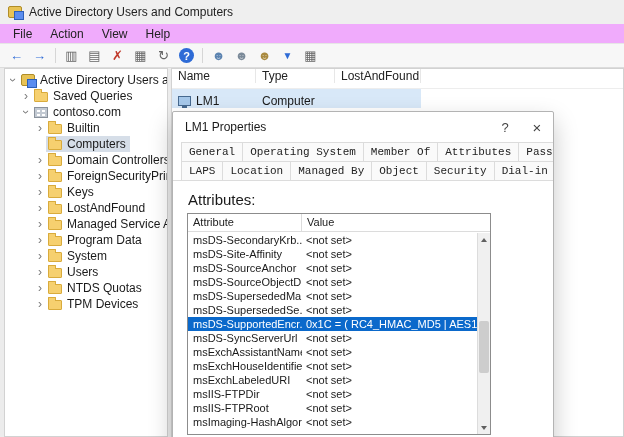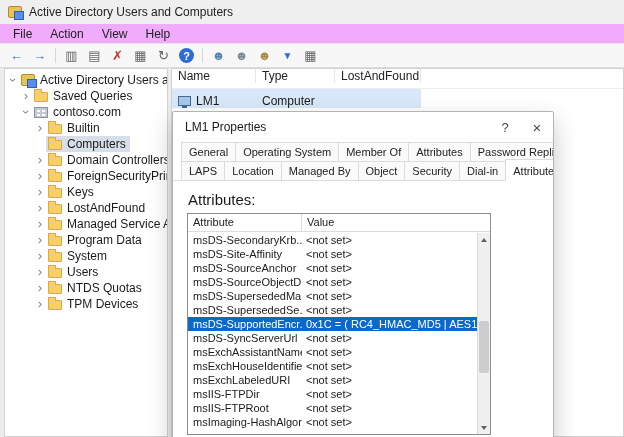--- a/index.html
+++ b/index.html
@@ -87,21 +87,21 @@
     box-shadow:0 10px 24px rgba(0,0,0,0.22); overflow:hidden; }
   .dlg-titlebar { height:30px; display:flex; align-items:center; padding-left:12px; }
   .dlg-title { font-size:12px; color:#1a1a1a; }
   .dlg-buttons { margin-left:auto; display:flex; height:100%; }
   .dlg-btn { width:32px; display:flex; align-items:center; justify-content:center;
     font-size:13px; color:#444; }
   .dlg-btn.close { font-size:15px; }
 
   .tabs { display:flex; padding-left:8px; position:relative; }
   .tab { border:1px solid #dcdcdc; background:#fafafa; color:#222;
-    font-size:11px; padding:3px 7px; margin-right:-1px; white-space:nowrap; }
+    font-size:11px; padding:3px 7px; margin-right:-1px; white-space:nowrap;font-family:Liberation Mono, monospace; }
   .tabs-row2 { margin-top:-1px; }
   .tab.active { background:#fff; border-bottom-color:#fff; position:relative;
     z-index:3; padding-top:5px; margin-top:-2px; }
   .tab-page { border-top:1px solid #dcdcdc; margin-top:-1px; background:#fff;
     padding:8px 0 0 14px; position:relative; z-index:1; height:260px; }
   .attr-label { font-size:15px; margin:2px 0 5px 1px; }
 
   .grid { position:relative; width:304px; height:222px;
     border:1px solid #8c8c8c; background:#fff; overflow:hidden; }
   .grid-header { display:flex; height:18px; border-bottom:1px solid #dcdcdc;

